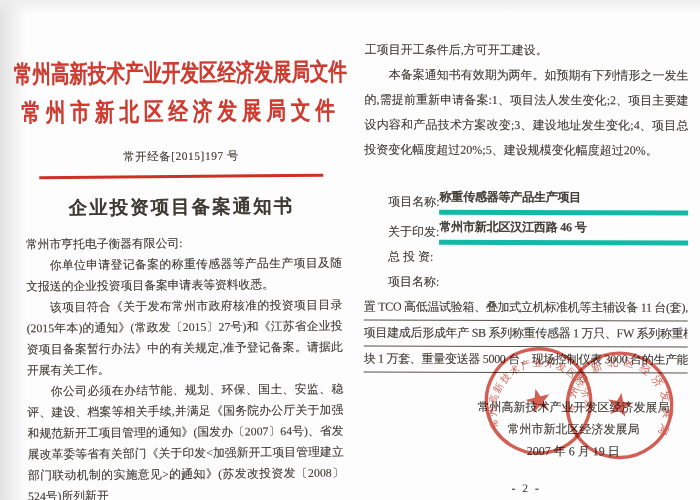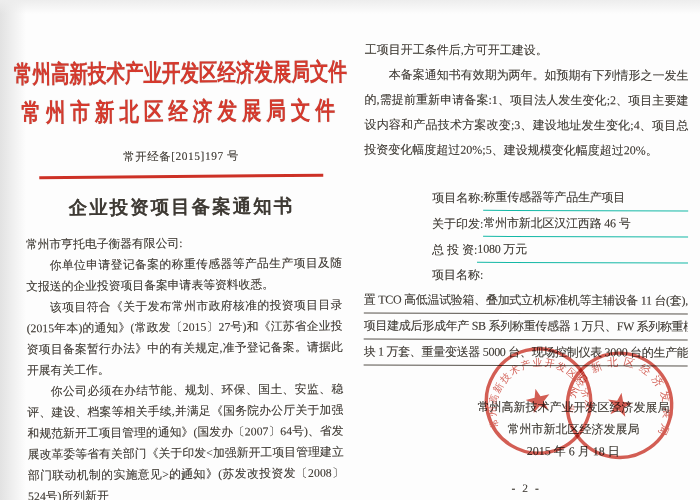--- a/index.html
+++ b/index.html
@@ -41,23 +41,23 @@
   .para { margin: 0; text-indent: 2em; }
   .page-num { position: absolute; left: 0; right: 0; text-align: center;
               font-size: 11.5px; letter-spacing: 2px; }
   .pn-left { bottom: 10px; }
   .pn-right { bottom: 6px; }
 
   
   .body-right { margin: 22px 8px 0 6px; font-size: 12px; line-height: 25px; text-align: justify; }
   .fields { margin: 22px 8px 0 6px; font-size: 12px; line-height: 25px; }
   .field-row { display: flex; align-items: flex-end; padding-left: 24px; }
-  .field-label { white-space: nowrap; margin-left: 44px; }
-  .field-value { flex: 1; border-bottom: 1px solid #14b8a6; white-space: nowrap;
-                 overflow: hidden; letter-spacing: -0.2px; }
+  .field-label { white-space: nowrap; }
+  .field-value { flex: 1; border-bottom: 5px solid #14b8a6; white-space: nowrap;
+                 overflow: hidden; letter-spacing: -0.2px; font-weight: bold; }
   .field-cont { border-bottom: 1px solid #57524b; white-space: nowrap; overflow: hidden;
                 letter-spacing: -0.3px; }
   .signature { position: absolute; right: 2px; top: 380px; width: 240px; text-align: center;
                font-size: 12px; line-height: 22px; z-index: 1; }
   .sig-line { white-space: nowrap; }
 
   .stamp { position: absolute; width: 118px; height: 118px; opacity: 0.82;
            mix-blend-mode: multiply; z-index: 2; pointer-events: none; }
   .stamp1 { left: 122px; top: 326px; transform: rotate(-14deg); }
   .stamp2 { left: 203px; top: 330px; transform: rotate(9deg); }
@@ -96,34 +96,33 @@
       <div class="field-row">
         <span class="field-label txt">项目名称:</span>
         <span class="field-value txt">称重传感器等产品生产项目</span>
       </div>
       <div class="field-row">
         <span class="field-label txt">关于印发:</span>
         <span class="field-value txt">常州市新北区汉江西路 46 号</span>
       </div>
       <div class="field-row">
         <span class="field-label txt">总 投 资:</span>
-        <span class="field-value txt">1080 万元</span>
       </div>
       <div class="field-row">
         <span class="field-label txt">项目名称:</span>
       </div>
       <div class="field-cont txt">置 TCO 高低温试验箱、叠加式立机标准机等主辅设备 11 台(套),</div>
       <div class="field-cont txt">项目建成后形成年产 SB 系列称重传感器 1 万只、FW 系列称重模</div>
       <div class="field-cont txt">块 1 万套、重量变送器 5000 台、现场控制仪表 3000 台的生产能力。</div>
     </div>
 
     <div class="signature">
       <div class="sig-line txt">常州高新技术产业开发区经济发展局</div>
       <div class="sig-line txt">常州市新北区经济发展局</div>
-      <div class="sig-line txt">2015 年 6 月 18 日</div>
+      <div class="sig-line txt">2007 年 6 月 19 日</div>
     </div>
 
     <svg class="stamp stamp1" viewBox="0 0 120 120">
       <defs>
         <path id="arc1" d="M 15,80 A 46,46 0 1 1 105,80" fill="none"></path>
       </defs>
       <circle cx="60" cy="60" r="53" fill="none" stroke="#c93a2e" stroke-width="3.5"></circle>
       <path d="M60,47 L63.06,55.79 L72.36,55.98 L64.94,61.61 L67.64,70.52 L60,65.2 L52.36,70.52 L55.06,61.61 L47.64,55.98 L56.94,55.79 Z" fill="#c93a2e"></path>
       <text font-size="10" fill="#c93a2e" letter-spacing="1.5">
         <textPath href="#arc1" startOffset="4">常州高新技术产业开发区经济发展局</textPath>

